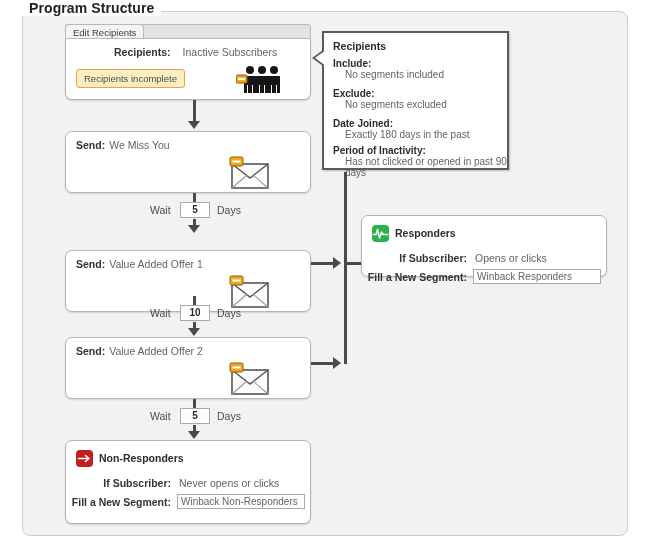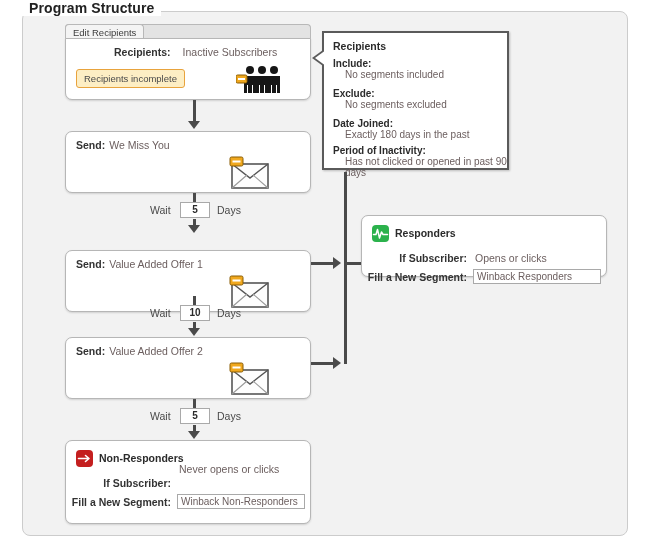--- a/index.html
+++ b/index.html
@@ -307,18 +307,18 @@
   </div>
 
   <div class="node" id="nonresponders-node">
     <div class="seg-icon" style="background:#c41f1f;">
       <svg width="17" height="17" viewBox="0 0 17 17">
         <path d="M2.5 8.5 H12.5 M9.5 5.5 L13 8.5 L9.5 11.5" fill="none" stroke="#ffffff" stroke-width="1.6" stroke-linecap="round" stroke-linejoin="round"></path>
       </svg>
     </div>
     <div class="seg-title">Non-Responders</div>
     <div class="seg-lbl" style="left:20px;top:36px;width:85px;">If Subscriber:</div>
-    <div class="seg-val" style="left:113px;top:22px;">Never opens or clicks</div>
+    <div class="seg-val" style="left:113px;top:36px;">Never opens or clicks</div>
     <div class="seg-lbl" style="left:3px;top:55px;width:102px;">Fill a New Segment:</div>
     <div class="seg-input" style="left:111px;top:53px;width:128px;">Winback Non-Responders</div>
   </div>
 
 </div>
 
 </body></html>

